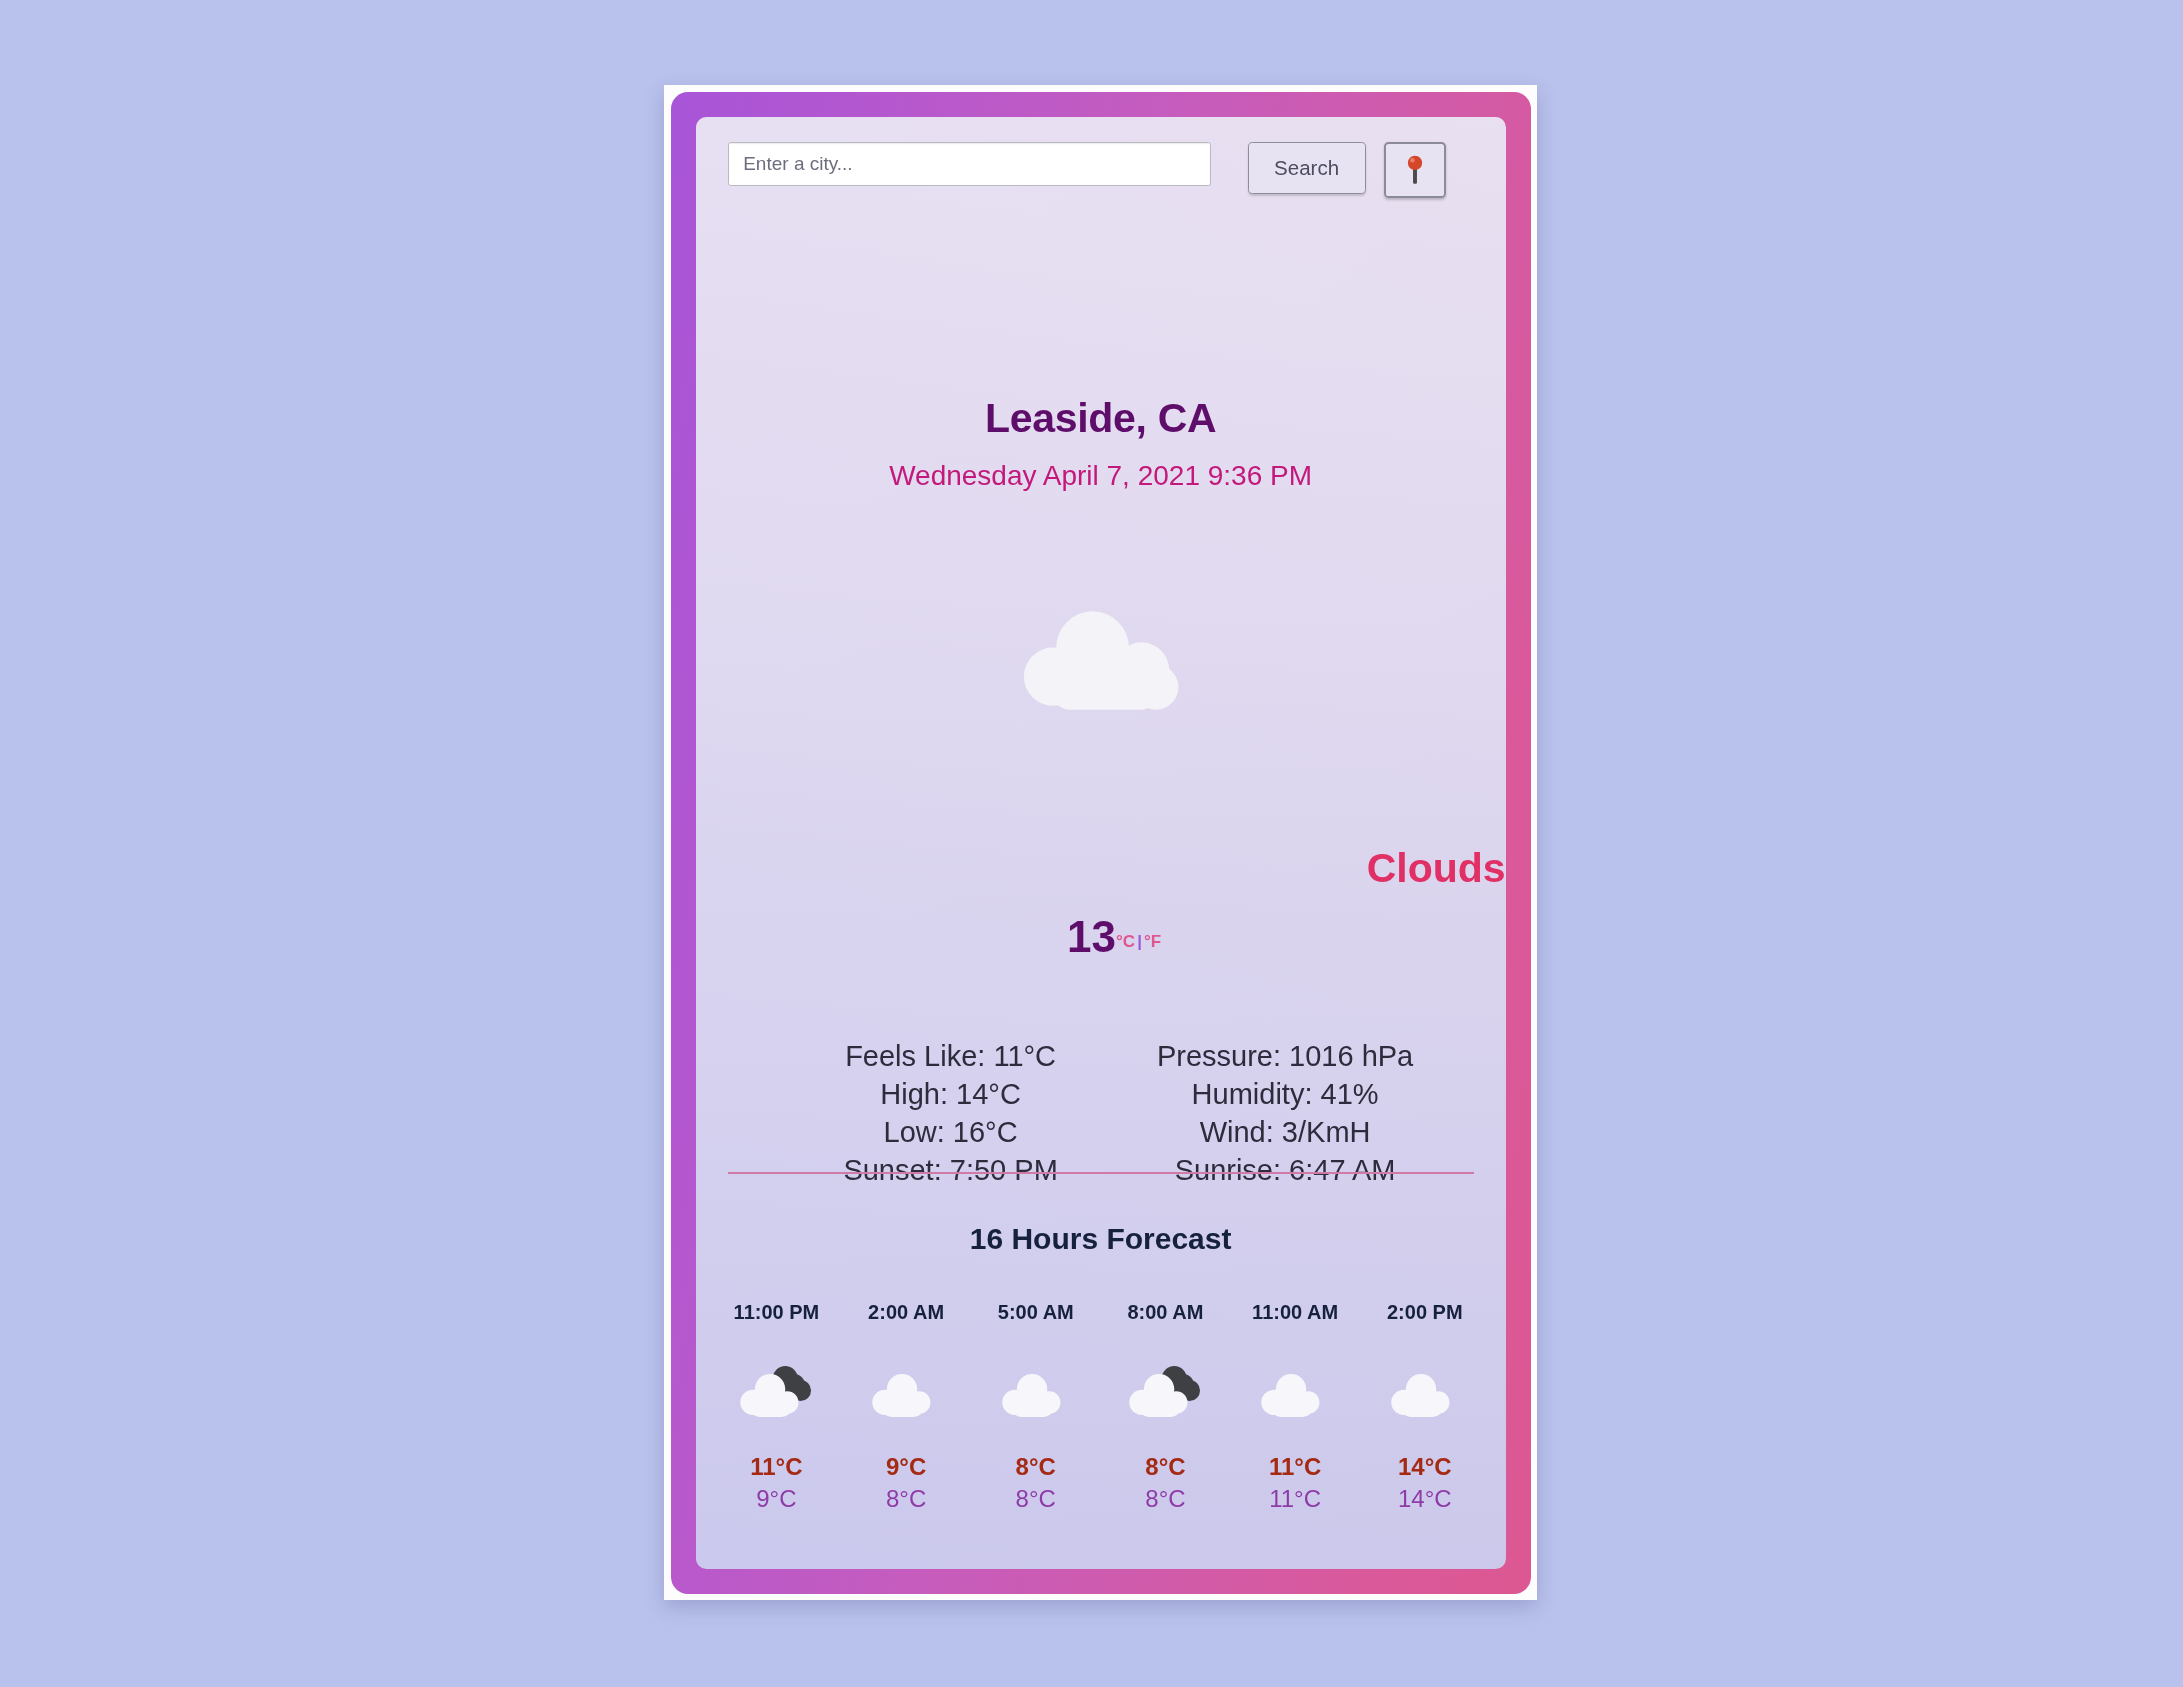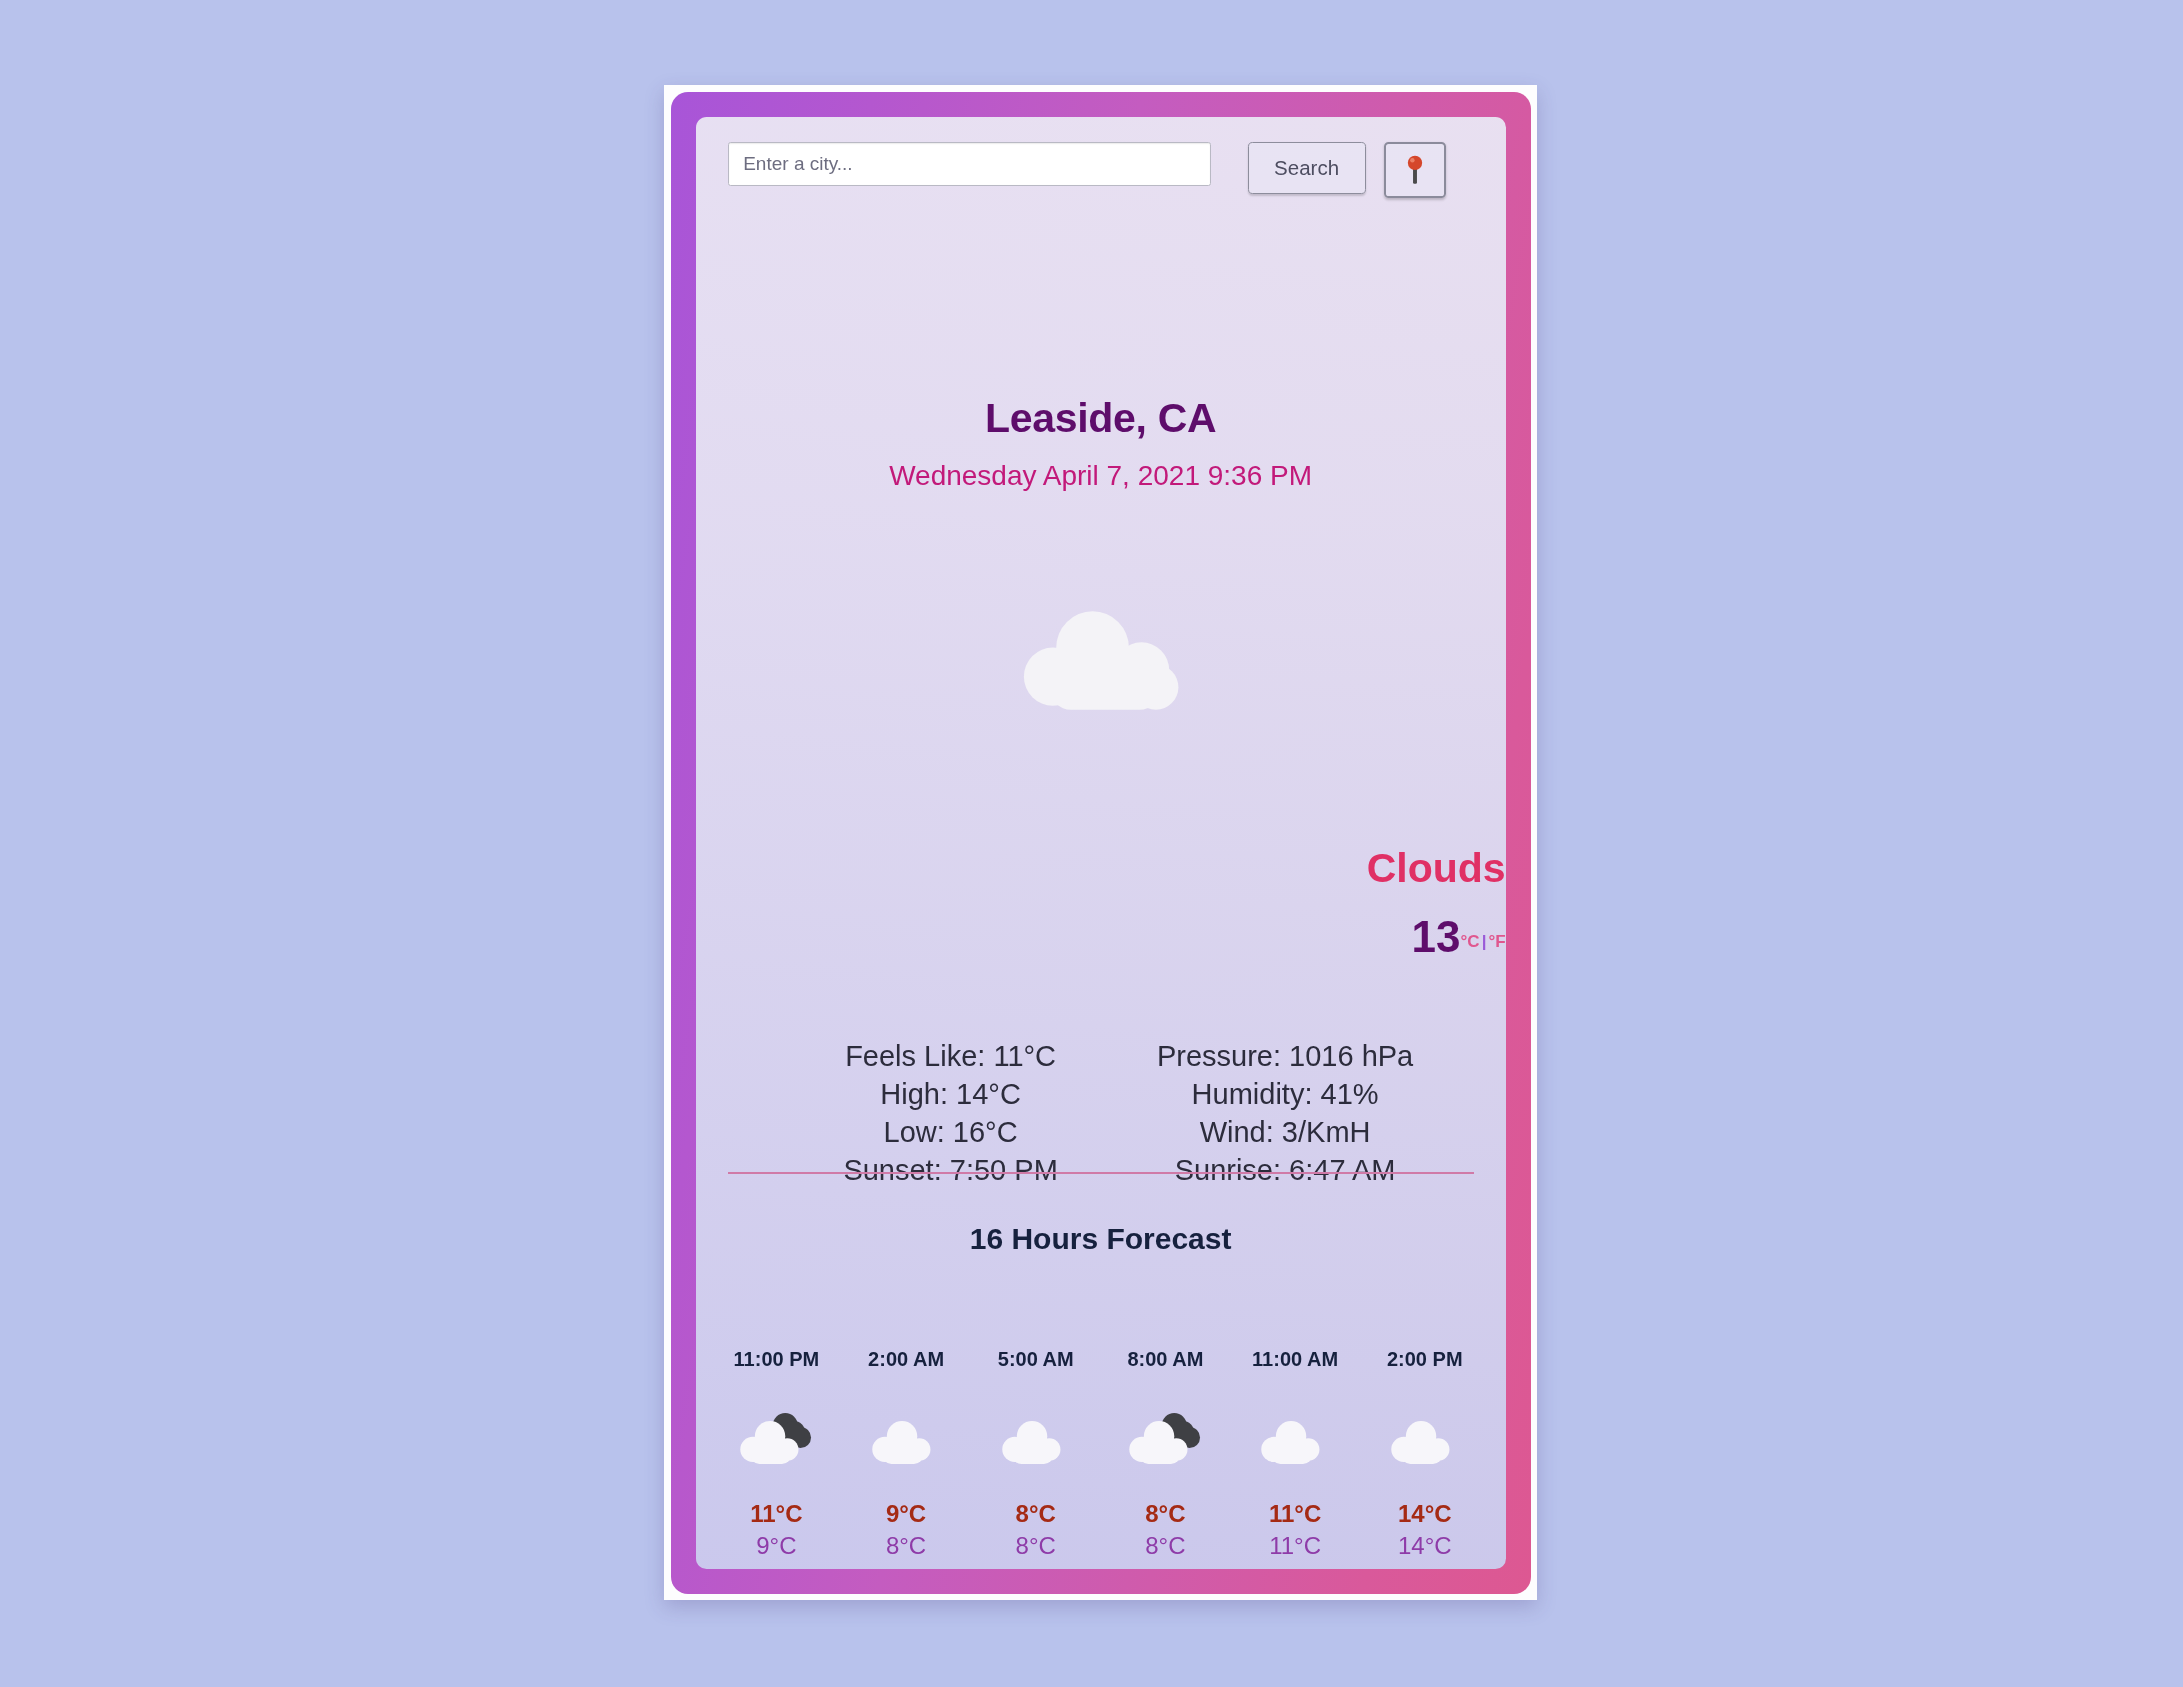--- a/index.html
+++ b/index.html
@@ -149,21 +149,21 @@
     top: 728px;
     text-align: right;
     font-size: 41px;
     font-weight: bold;
     color: #e03065;
   }
   #temp-row {
     position: absolute;
     left: 0; right: 0;
     top: 798px;
-    text-align: right;
+    text-align: center;
     line-height: 1;
     padding-left: 27px;
   }
   #temp-value {
     font-size: 44px;
     font-weight: bold;
     color: #5e0d6b;
     vertical-align: baseline;
   }
   .unit-toggle {
@@ -224,22 +224,21 @@
     font-size: 30px;
     font-weight: bold;
     color: #16213e;
   }
   #forecast-grid {
     position: absolute;
     left: 16px;
     right: 16px;
     top: 1184px;
     display: flex;
-    justify-content: flex-end;
-    margin-top: 47px;
+    justify-content: center;
   }
   .forecast-item {
     flex: 1 1 0;
     text-align: center;
   }
   .forecast-time {
     font-size: 20px;
     font-weight: bold;
     color: #16213e;
     white-space: nowrap;

